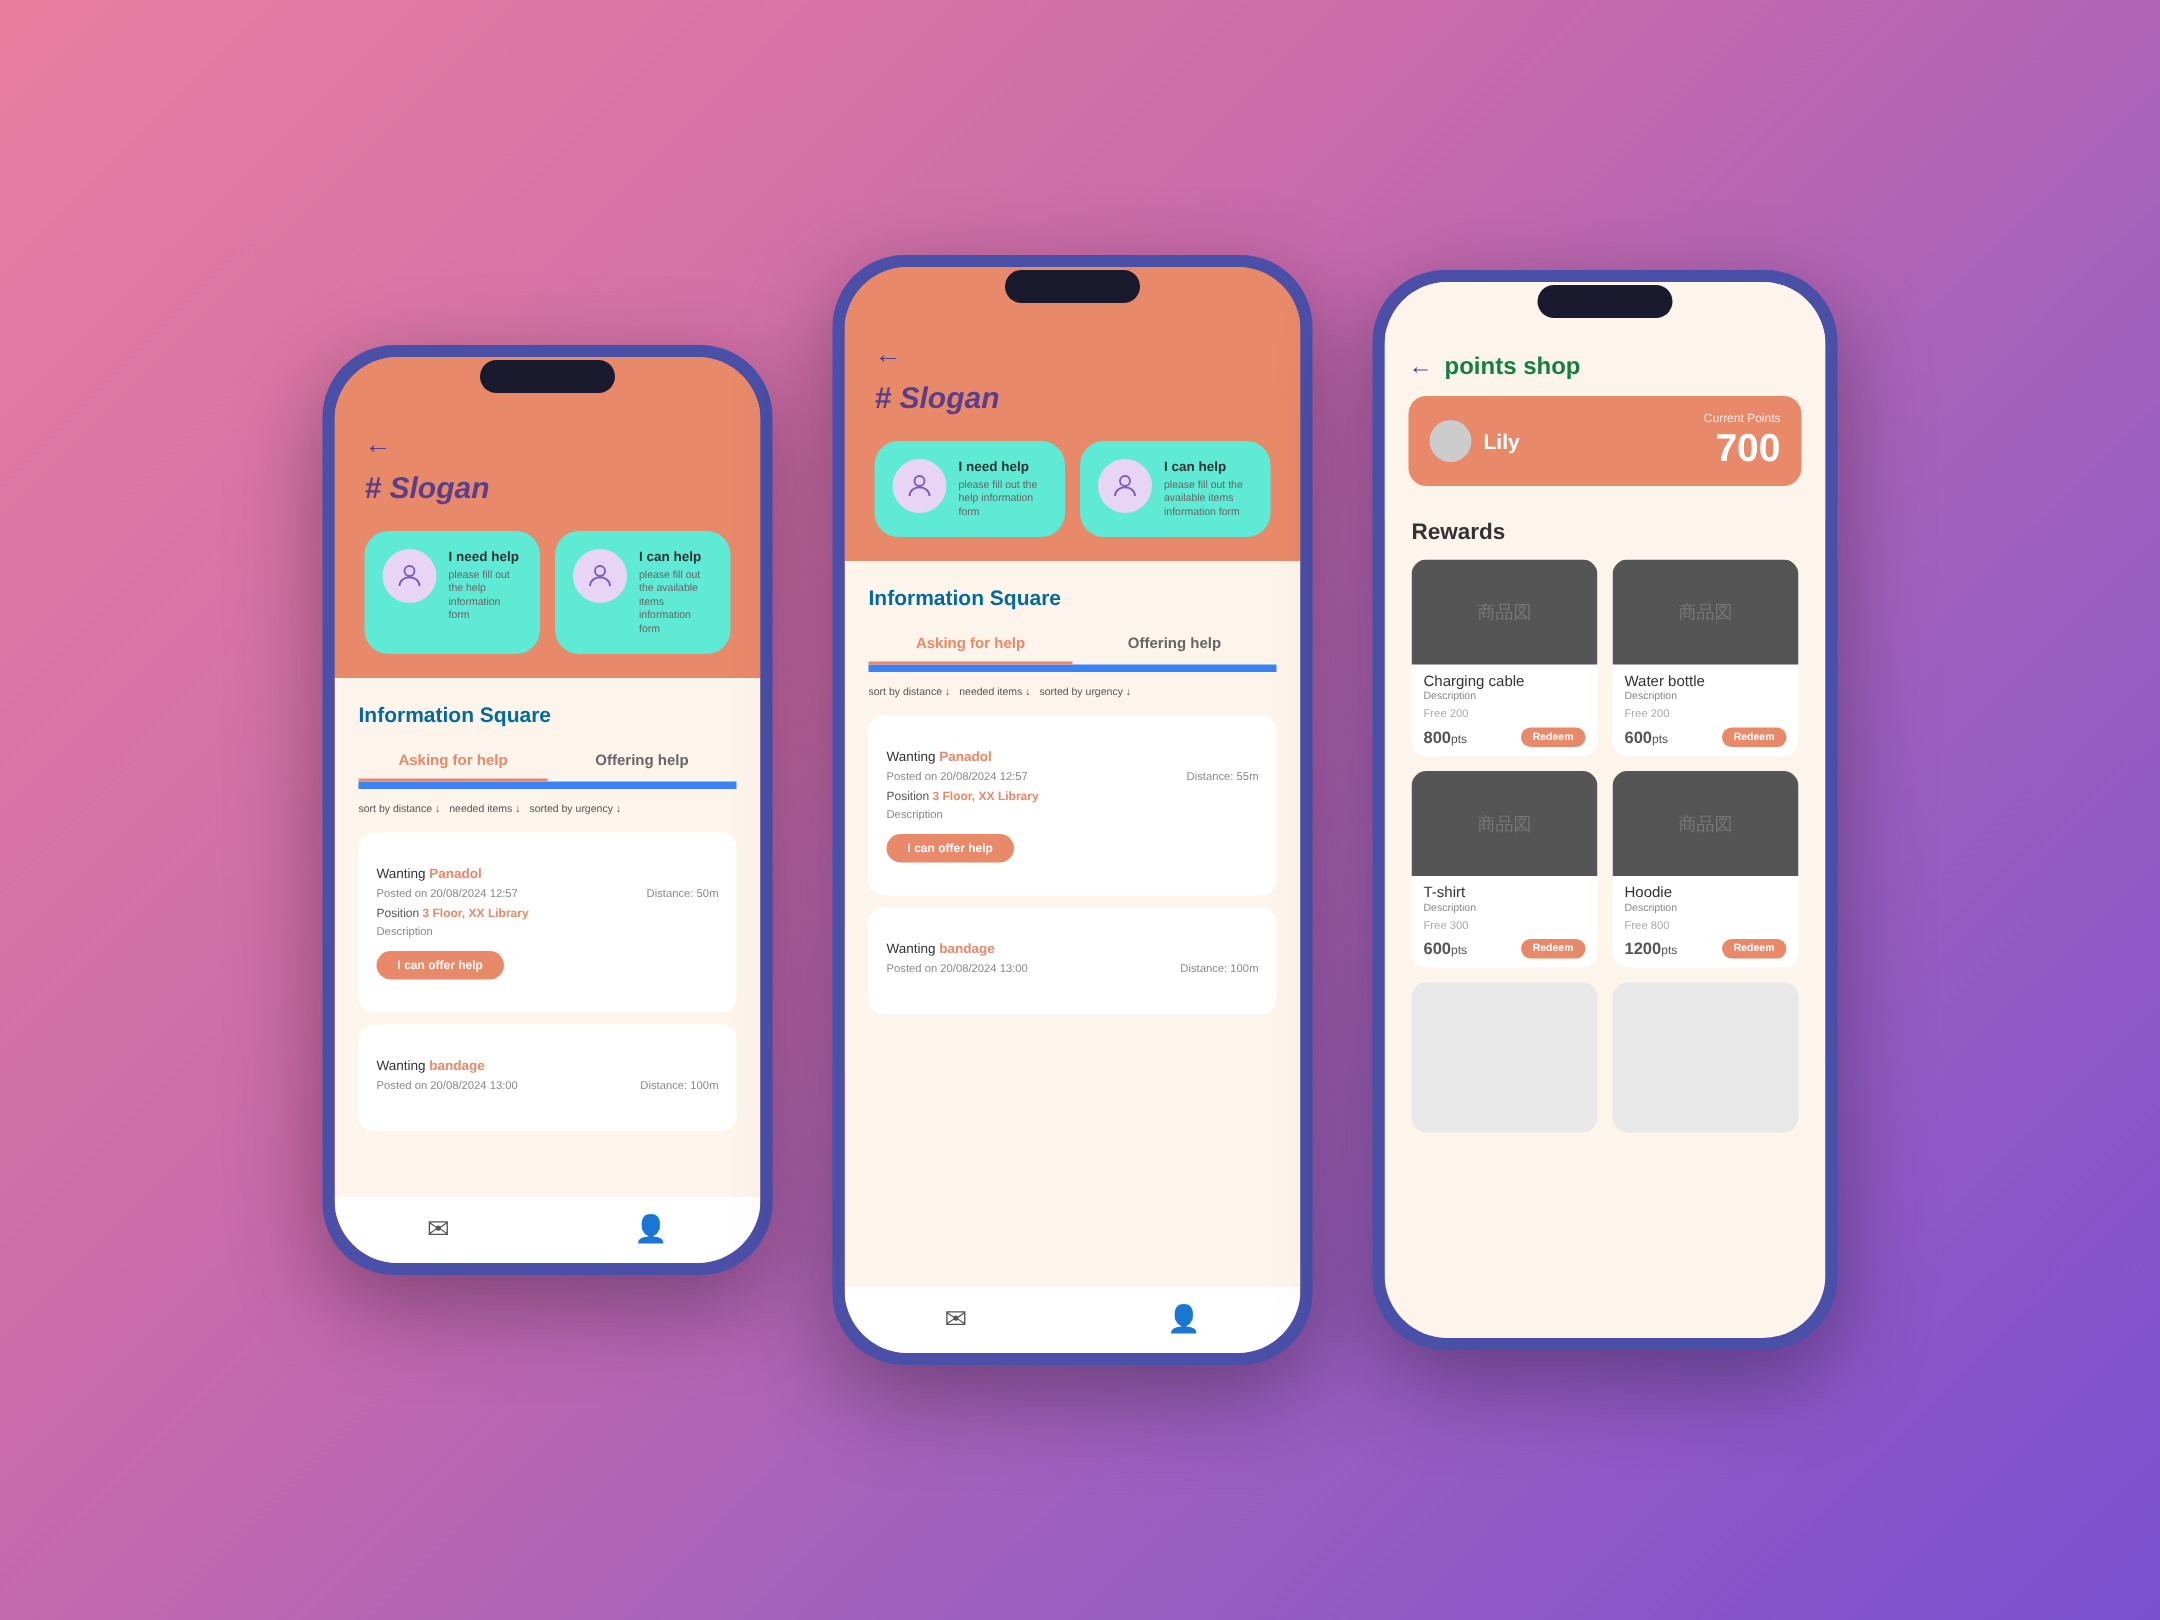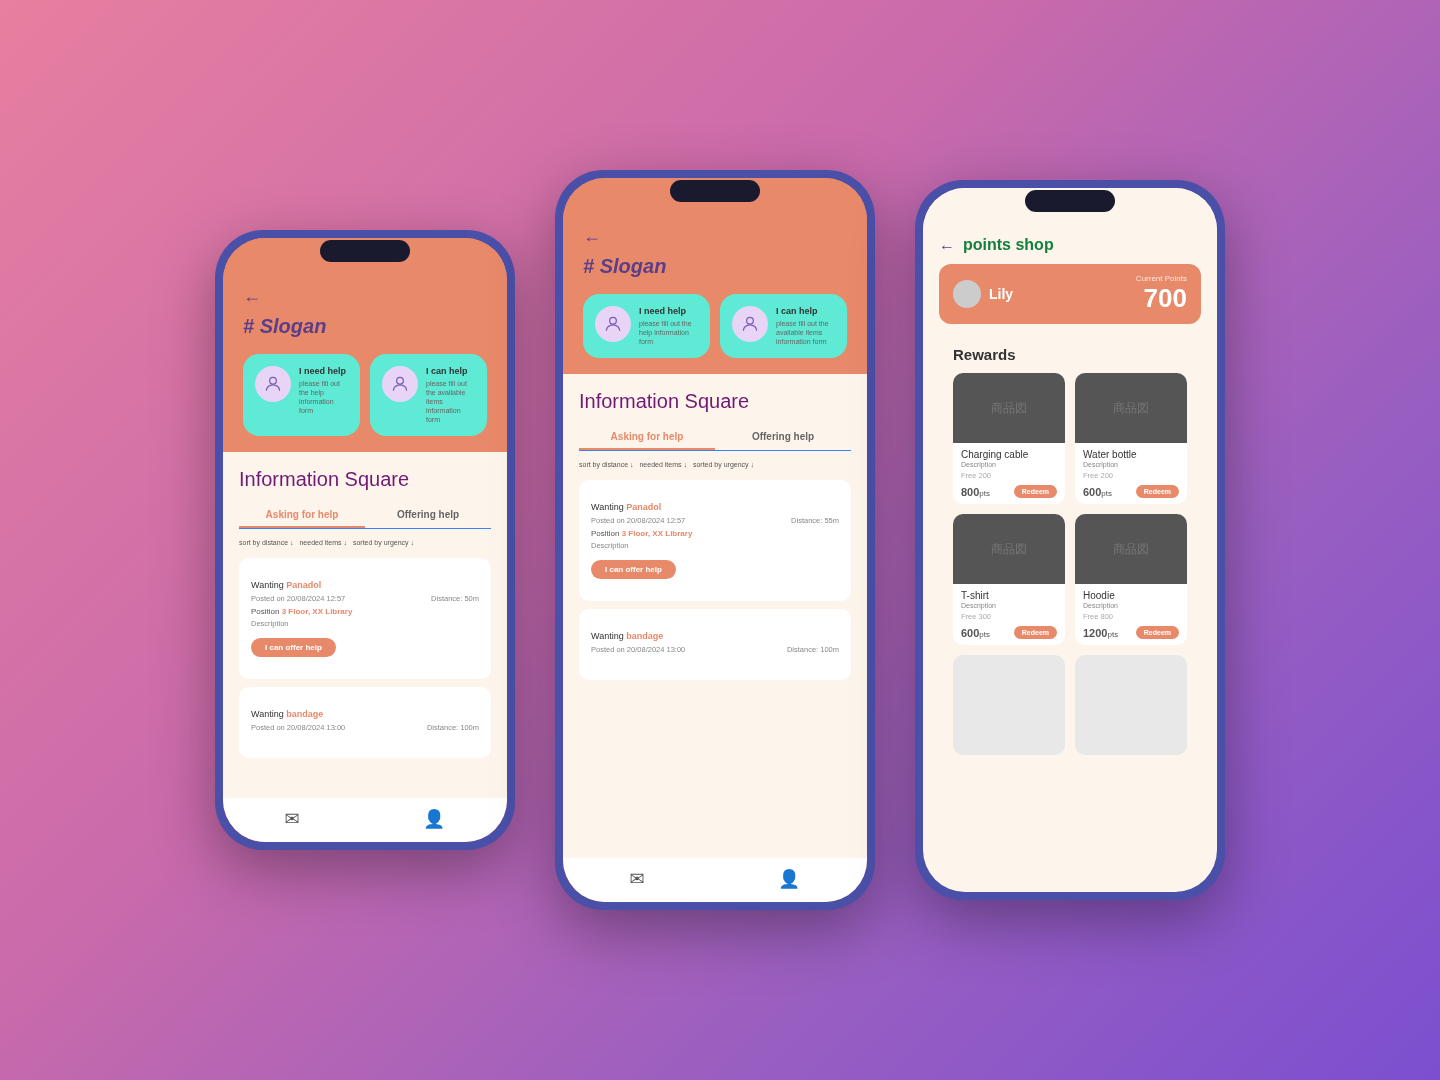--- a/index.html
+++ b/index.html
@@ -137,29 +137,29 @@
 
     
     .info-section {
       background: #fdf5ec;
       flex: 1;
       padding: 16px;
       overflow-y: auto;
     }
 
     .info-title {
-      font-size: 20px;
-      font-weight: 400;
-      color: #701a75;
+      font-size: 14px;
+      font-weight: 700;
+      color: #0369a1;
       margin-bottom: 12px;
     }
 
     .tabs {
       display: flex;
-      border-bottom: 1px solid #3b82f6;
+      border-bottom: 5px solid #3b82f6;
       margin-bottom: 8px;
     }
 
     .tab {
       flex: 1;
       text-align: center;
       font-size: 10px;
       font-weight: 600;
       padding: 6px 4px;
       color: #666;
@@ -323,21 +323,21 @@
 
     .points-value {
       font-size: 26px;
       font-weight: 700;
       color: white;
     }
 
     .rewards-section {
       flex: 1;
       overflow-y: auto;
-      padding: 0 30px 16px;
+      padding: 0 18px 16px;
     }
 
     .rewards-title {
       font-size: 15px;
       font-weight: 700;
       color: #333;
       margin-bottom: 10px;
     }
 
     .rewards-grid {

